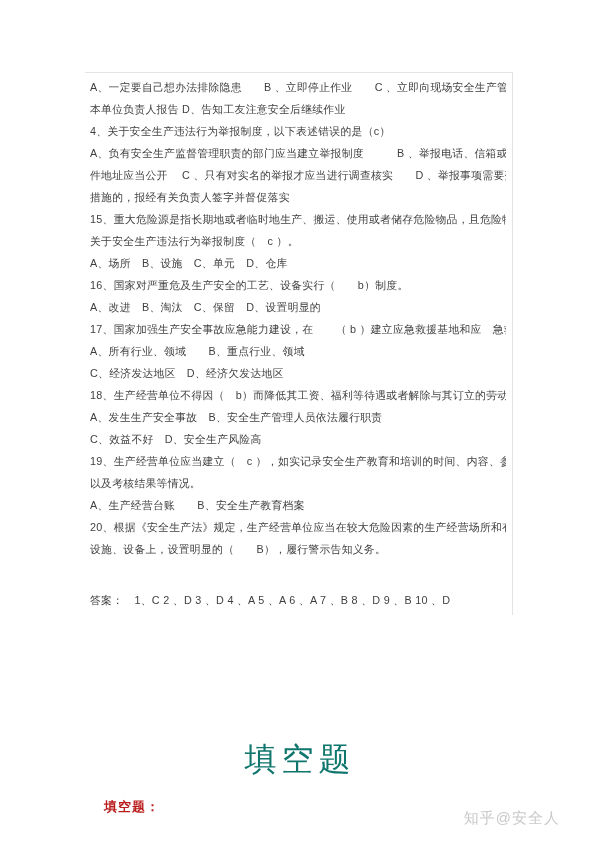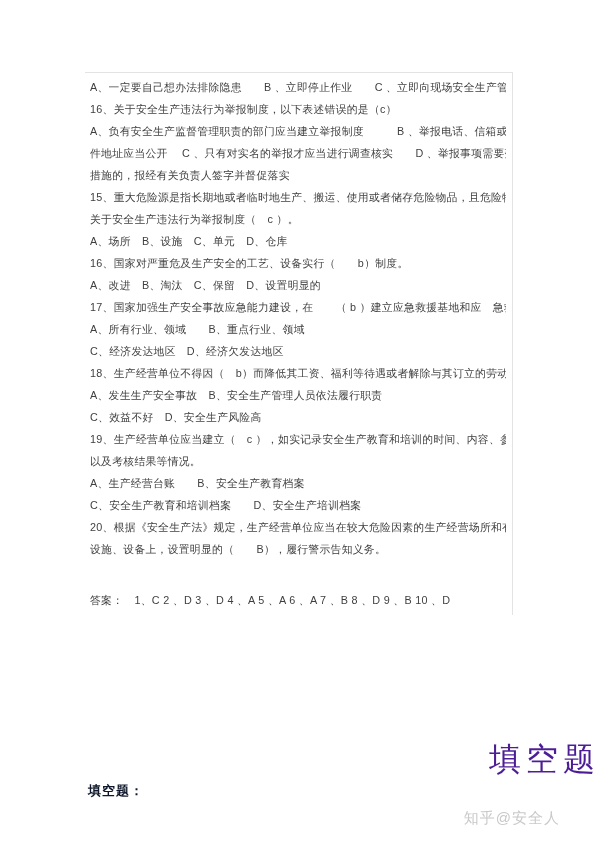--- a/index.html
+++ b/index.html
@@ -42,74 +42,74 @@
     left: 90px;
     top: 656px;
     width: 420px;
   }
   .fill-title {
     position: absolute;
     left: 0;
     top: 738px;
     width: 100%;
     margin: 0;
-    text-align: right;
+    text-align: center;
     font-family: "Liberation Serif", "DejaVu Serif", serif;
     font-size: 32px;
     font-weight: 400;
-    color: #4c1d95;
+    color: #0f766e;
     letter-spacing: 5px;
     box-sizing: border-box;
   }
   .fill-label {
     position: absolute;
     left: 88px;
     top: 782px;
-    margin: 0;
+    margin: 16px;
     font-size: 13px;
     font-weight: bold;
-    color: #0f172a;
+    color: #b91c1c;
     letter-spacing: 1px;
   }
   .watermark {
     position: absolute;
     right: 40px;
     top: 809px;
     font-size: 15px;
     color: #c9c9c9;
     letter-spacing: 1px;
   }
 </style>
 </head>
 <body>
 
 <div class="page">
 
   <div class="doc-box">
     <div>
         <p class="line">A、一定要自己想办法排除隐患　　B 、立即停止作业　　C 、立即向现场安全生产管理人员或者</p>
-        <p class="line">16、关于安全生产违法行为举报制度，以下表述错误的是（c）</p>
+        <p class="line">本单位负责人报告 D、告知工友注意安全后继续作业</p>
+        <p class="line">4、关于安全生产违法行为举报制度，以下表述错误的是（c）</p>
         <p class="line">A、负有安全生产监督管理职责的部门应当建立举报制度　　　B 、举报电话、信箱或者电子邮</p>
         <p class="line">件地址应当公开　 C 、只有对实名的举报才应当进行调查核实　　D 、举报事项需要落实整改</p>
         <p class="line">措施的，报经有关负责人签字并督促落实</p>
         <p class="line">15、重大危险源是指长期地或者临时地生产、搬运、使用或者储存危险物品，且危险物品</p>
         <p class="line">关于安全生产违法行为举报制度（　c ）。</p>
         <p class="line">A、场所　B、设施　C、单元　D、仓库</p>
         <p class="line">16、国家对严重危及生产安全的工艺、设备实行（　　b）制度。</p>
         <p class="line">A、改进　B、淘汰　C、保留　D、设置明显的</p>
         <p class="line">17、国家加强生产安全事故应急能力建设，在　　（ b ）建立应急救援基地和应　急救援队伍。</p>
         <p class="line"> A、所有行业、领域　　B、重点行业、领域</p>
         <p class="line"> C、经济发达地区　D、经济欠发达地区</p>
         <p class="line">18、生产经营单位不得因（　b）而降低其工资、福利等待遇或者解除与其订立的劳动合同。</p>
         <p class="line">A、发生生产安全事故　B、安全生产管理人员依法履行职责</p>
         <p class="line">C、效益不好　D、安全生产风险高</p>
         <p class="line">19、生产经营单位应当建立（　c ），如实记录安全生产教育和培训的时间、内容、参加人员</p>
         <p class="line">以及考核结果等情况。</p>
         <p class="line"> A、生产经营台账　　B、安全生产教育档案</p>
-        <p class="line">C、安全生产教育和培训档案　　D、安全生产培训档案</p>
         <p class="line">20、根据《安全生产法》规定，生产经营单位应当在较大危险因素的生产经营场所和有关</p>
         <p class="line">设施、设备上，设置明显的（　　B），履行警示告知义务。</p>
       </div>
     <div class="spacer"></div>
     <p class="line">答案：　1、C 2 、D 3 、D 4 、A 5 、A 6 、A 7 、B 8 、D 9 、B 10 、D</p>
   </div>
 
 
   <h1 class="fill-title">填空题</h1>
 

